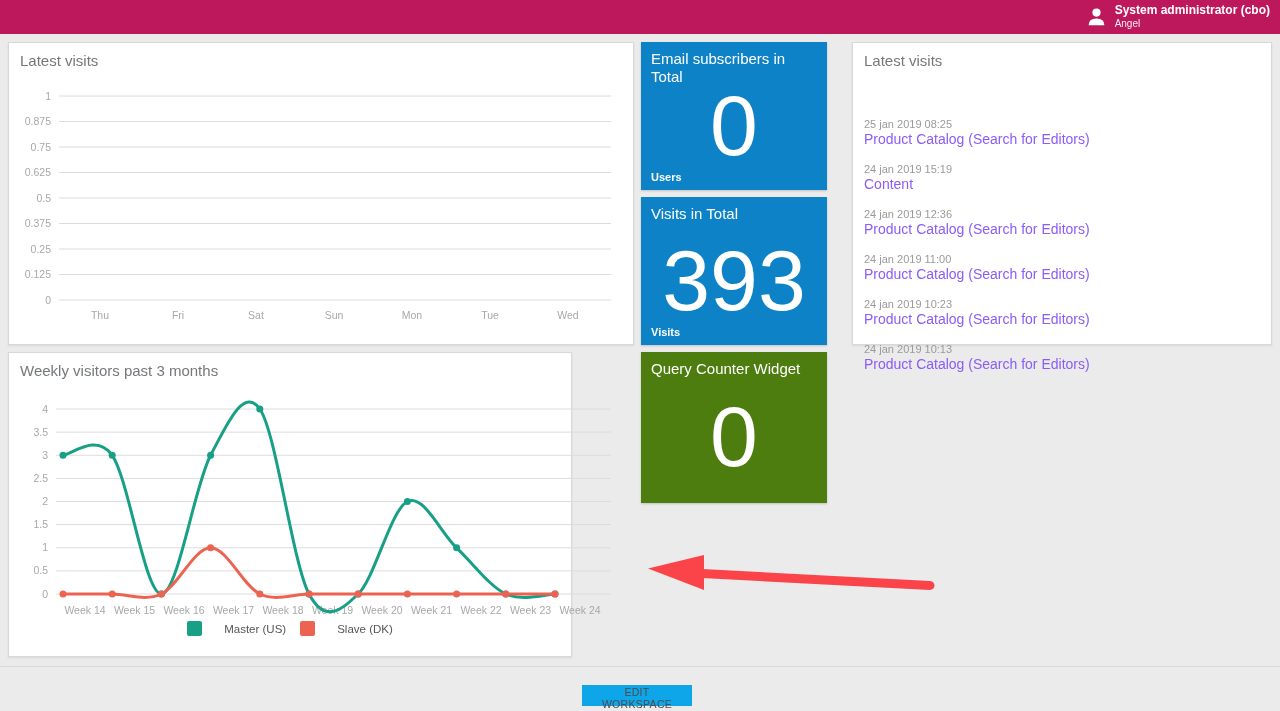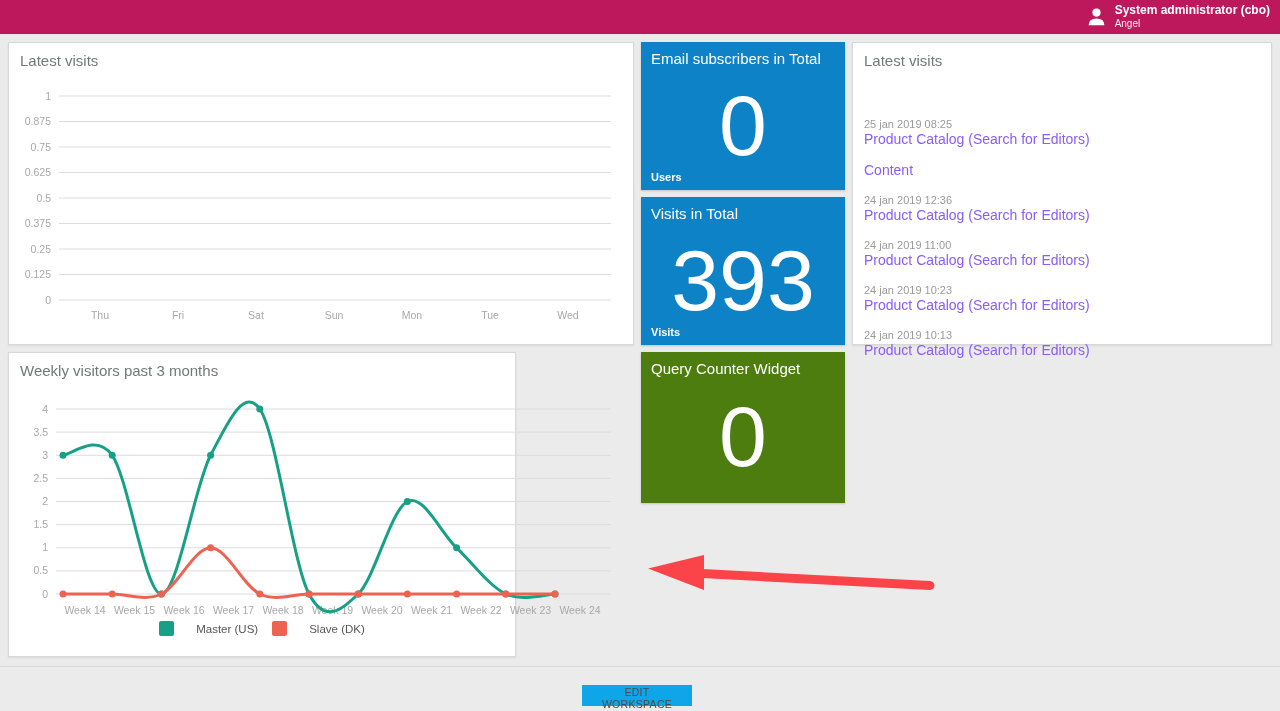--- a/index.html
+++ b/index.html
@@ -10,27 +10,27 @@
   .header{position:absolute;top:0;left:0;width:1280px;height:34px;}
   .user-block{position:absolute;right:10px;top:0;height:34px;display:flex;align-items:center;gap:9px;cursor:pointer;}
   .user-icon{width:19px;height:18px;display:block;}
   .user-texts{color:#fff;line-height:1.15;text-align:left;}
   .user-name{font-size:12px;font-weight:700;white-space:nowrap;}
   .user-sub{font-size:10px;opacity:.92;}
 
   
   .panel{position:absolute;background:#fff;border:1px solid #d8d8d8;box-shadow:0 1px 2px rgba(0,0,0,.08);}
   #panel-latest-chart{left:8px;top:42px;width:626px;height:303px;}
-  #panel-weekly{left:8px;top:352px;width:508px;height:305px;}
+  #panel-weekly{left:8px;top:352px;width:564px;height:305px;}
   #panel-list{left:852px;top:42px;width:420px;height:303px;}
   .panel-title{position:absolute;top:8px;left:11px;font-size:15px;color:#75787b;line-height:19px;}
   svg.chart{position:absolute;left:0;top:0;}
 
   
-  .tile{position:absolute;left:641px;width:204px;color:#fff;box-shadow:0 1px 2px rgba(0,0,0,.18);}
+  .tile{position:absolute;left:641px;width:186px;color:#fff;box-shadow:0 1px 2px rgba(0,0,0,.18);}
   #tile-0{top:42px;height:148px;}
   #tile-1{top:197px;height:148px;}
   #tile-2{top:352px;height:151px;}
   .tile-title{position:absolute;top:8px;left:10px;right:8px;font-size:15px;line-height:18px;}
   .tile-value{position:absolute;left:0;right:0;top:0;bottom:0;display:flex;align-items:center;justify-content:center;
     font-size:86px;font-weight:200;padding-top:18px;}
   .tile-unit{position:absolute;left:10px;bottom:7px;font-size:11px;font-weight:700;text-align:right;}
 
   
   .visit-list{position:absolute;left:11px;top:42px;right:10px;margin-top:32px;}
@@ -183,20 +183,21 @@
 </div>
 
 <div class="panel" id="panel-list">
   <div class="panel-title">Latest visits</div>
   <div class="visit-list">
       <div class="visit-item">
         <div class="visit-time">25 jan 2019 08:25</div>
         <div class="visit-label">Product Catalog (Search for Editors)</div>
       </div>
       <div class="visit-item">
+        <div class="visit-time">24 jan 2019 15:19</div>
         <div class="visit-label">Content</div>
       </div>
       <div class="visit-item">
         <div class="visit-time">24 jan 2019 12:36</div>
         <div class="visit-label">Product Catalog (Search for Editors)</div>
       </div>
       <div class="visit-item">
         <div class="visit-time">24 jan 2019 11:00</div>
         <div class="visit-label">Product Catalog (Search for Editors)</div>
       </div>

